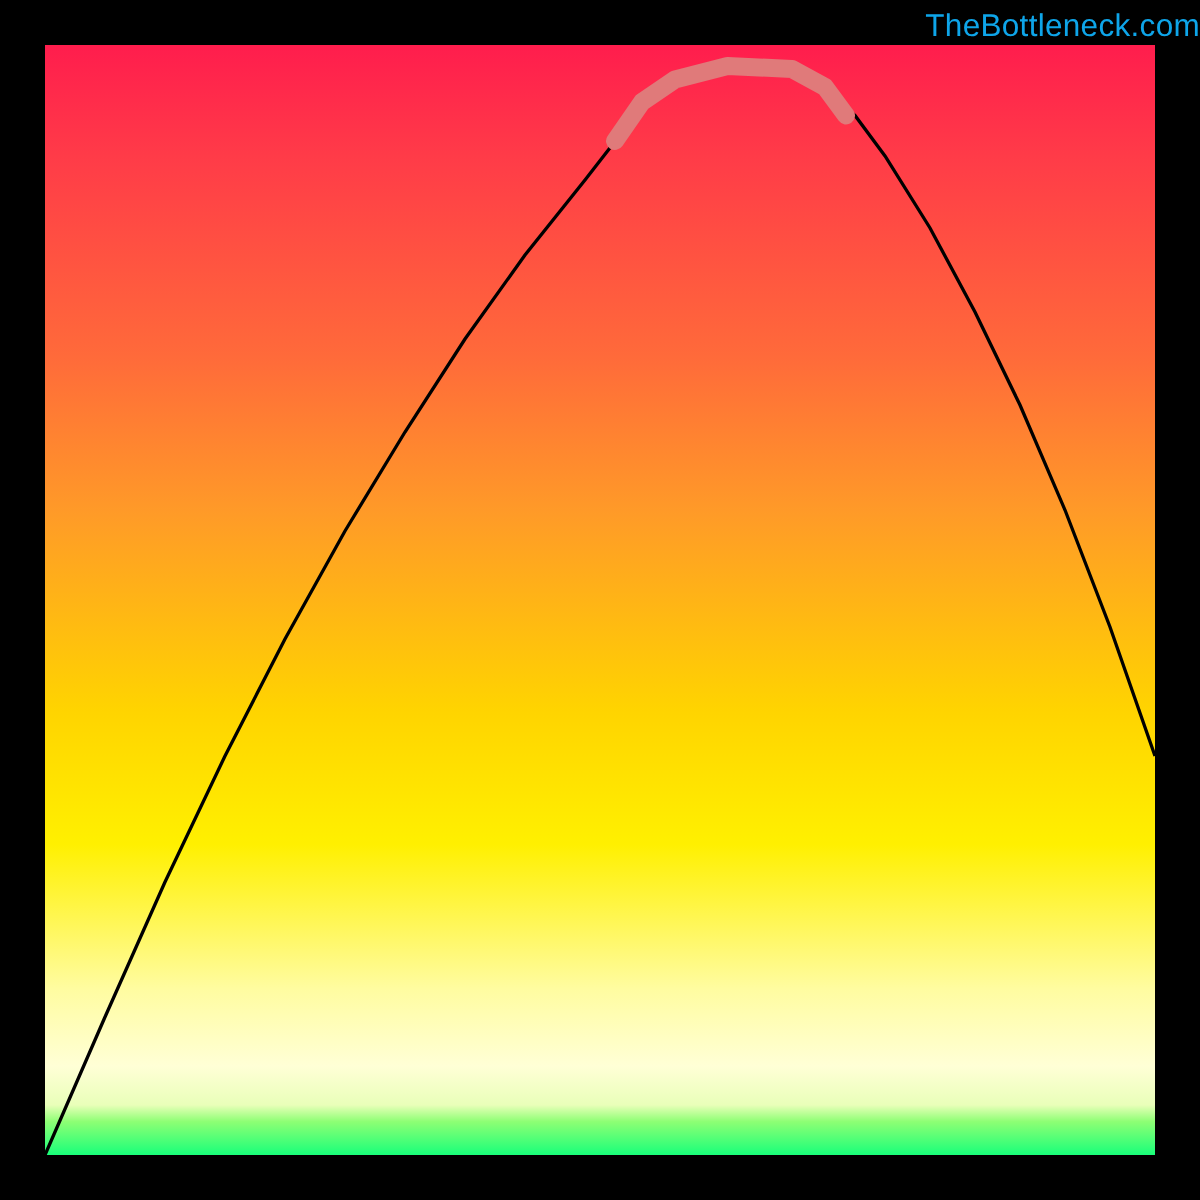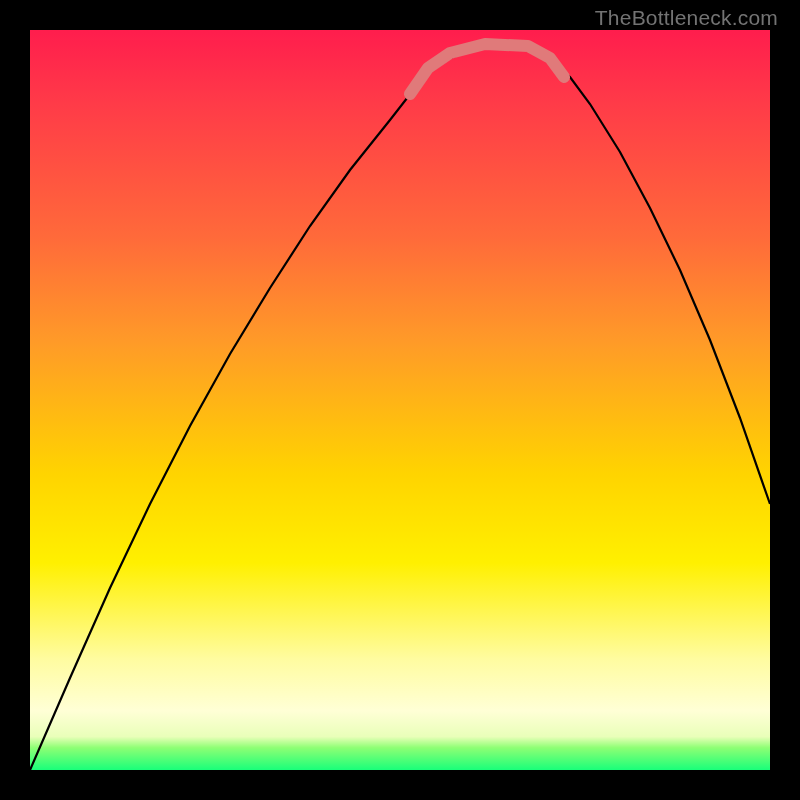--- a/index.html
+++ b/index.html
@@ -13,22 +13,22 @@
   }
   .frame {
     position: relative;
     width: 800px;
     height: 800px;
     background: #000;
   }
   .watermark {
     position: absolute;
     top: 6px;
-    right: 22px;
-    color: #737373;
+    right: 0;
+    color: #0ea5e9;
     font-size: 21px;
     font-weight: 500;
     letter-spacing: 0.2px;
     z-index: 5;
   }
   .plot-area {
     position: absolute;
     left: 30px;
     top: 30px;
     width: 740px;

